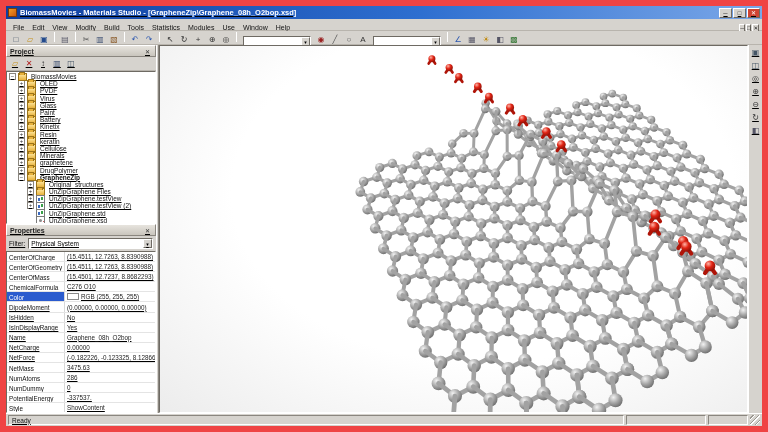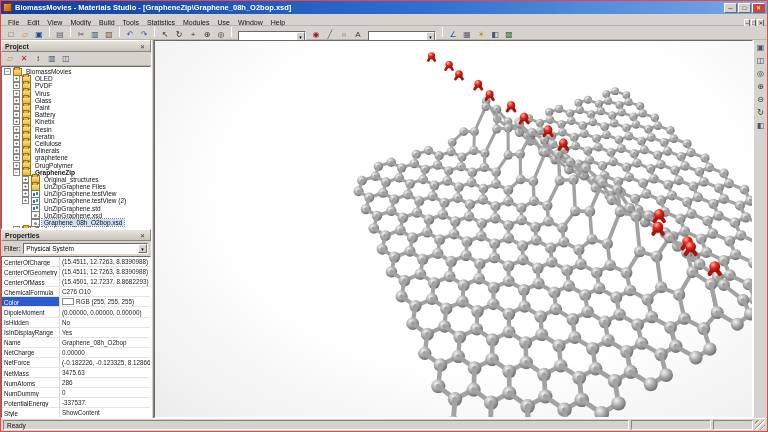--- a/index.html
+++ b/index.html
@@ -1,17 +1,17 @@
 <!DOCTYPE html>
 <html><head>
 <meta charset="utf-8">
 <style>
   html,body{margin:0;padding:0;background:#555;}
   *{box-sizing:border-box;font-family:"Liberation Sans","DejaVu Sans",sans-serif;}
-  .app{position:relative;width:768px;height:432px;background:#d6d3ce;display:flex;flex-direction:column;overflow:hidden;border:1px solid #ef4444;}
+  .app{position:relative;width:768px;height:432px;background:#d6d3ce;display:flex;flex-direction:column;overflow:hidden;border:6px solid #ef4444;text-decoration:underline;}
   
   .titlebar{height:13px;flex:0 0 13px;background:linear-gradient(90deg,#0f3e9e,#2e6fd0 55%,#7aa7e8);display:flex;align-items:center;padding:0 2px;color:#fff;}
   .app-icon{width:9px;height:9px;background:linear-gradient(135deg,#f59a23,#c85a10);border:1px solid #7a3a08;margin-right:3px;flex:0 0 9px;}
   .title-text{font-size:7.5px;font-weight:bold;white-space:nowrap;overflow:hidden;flex:1;}
   .tb-btns{display:flex;gap:1px;}
   .tb-btn{width:13px;height:10px;background:#d6d3ce;border:1px solid;border-color:#fff #6e6a63 #6e6a63 #fff;font-size:6px;line-height:8px;text-align:center;color:#222;}
   .tb-btn.close{background:#cf4433;color:#fff;}
   
   .menubar{height:12px;flex:0 0 12px;display:flex;align-items:center;padding:0 3px;border-bottom:1px solid #b8b4ad;}
   .menu-item{font-size:7px;padding:1px 4px;color:#111;}

